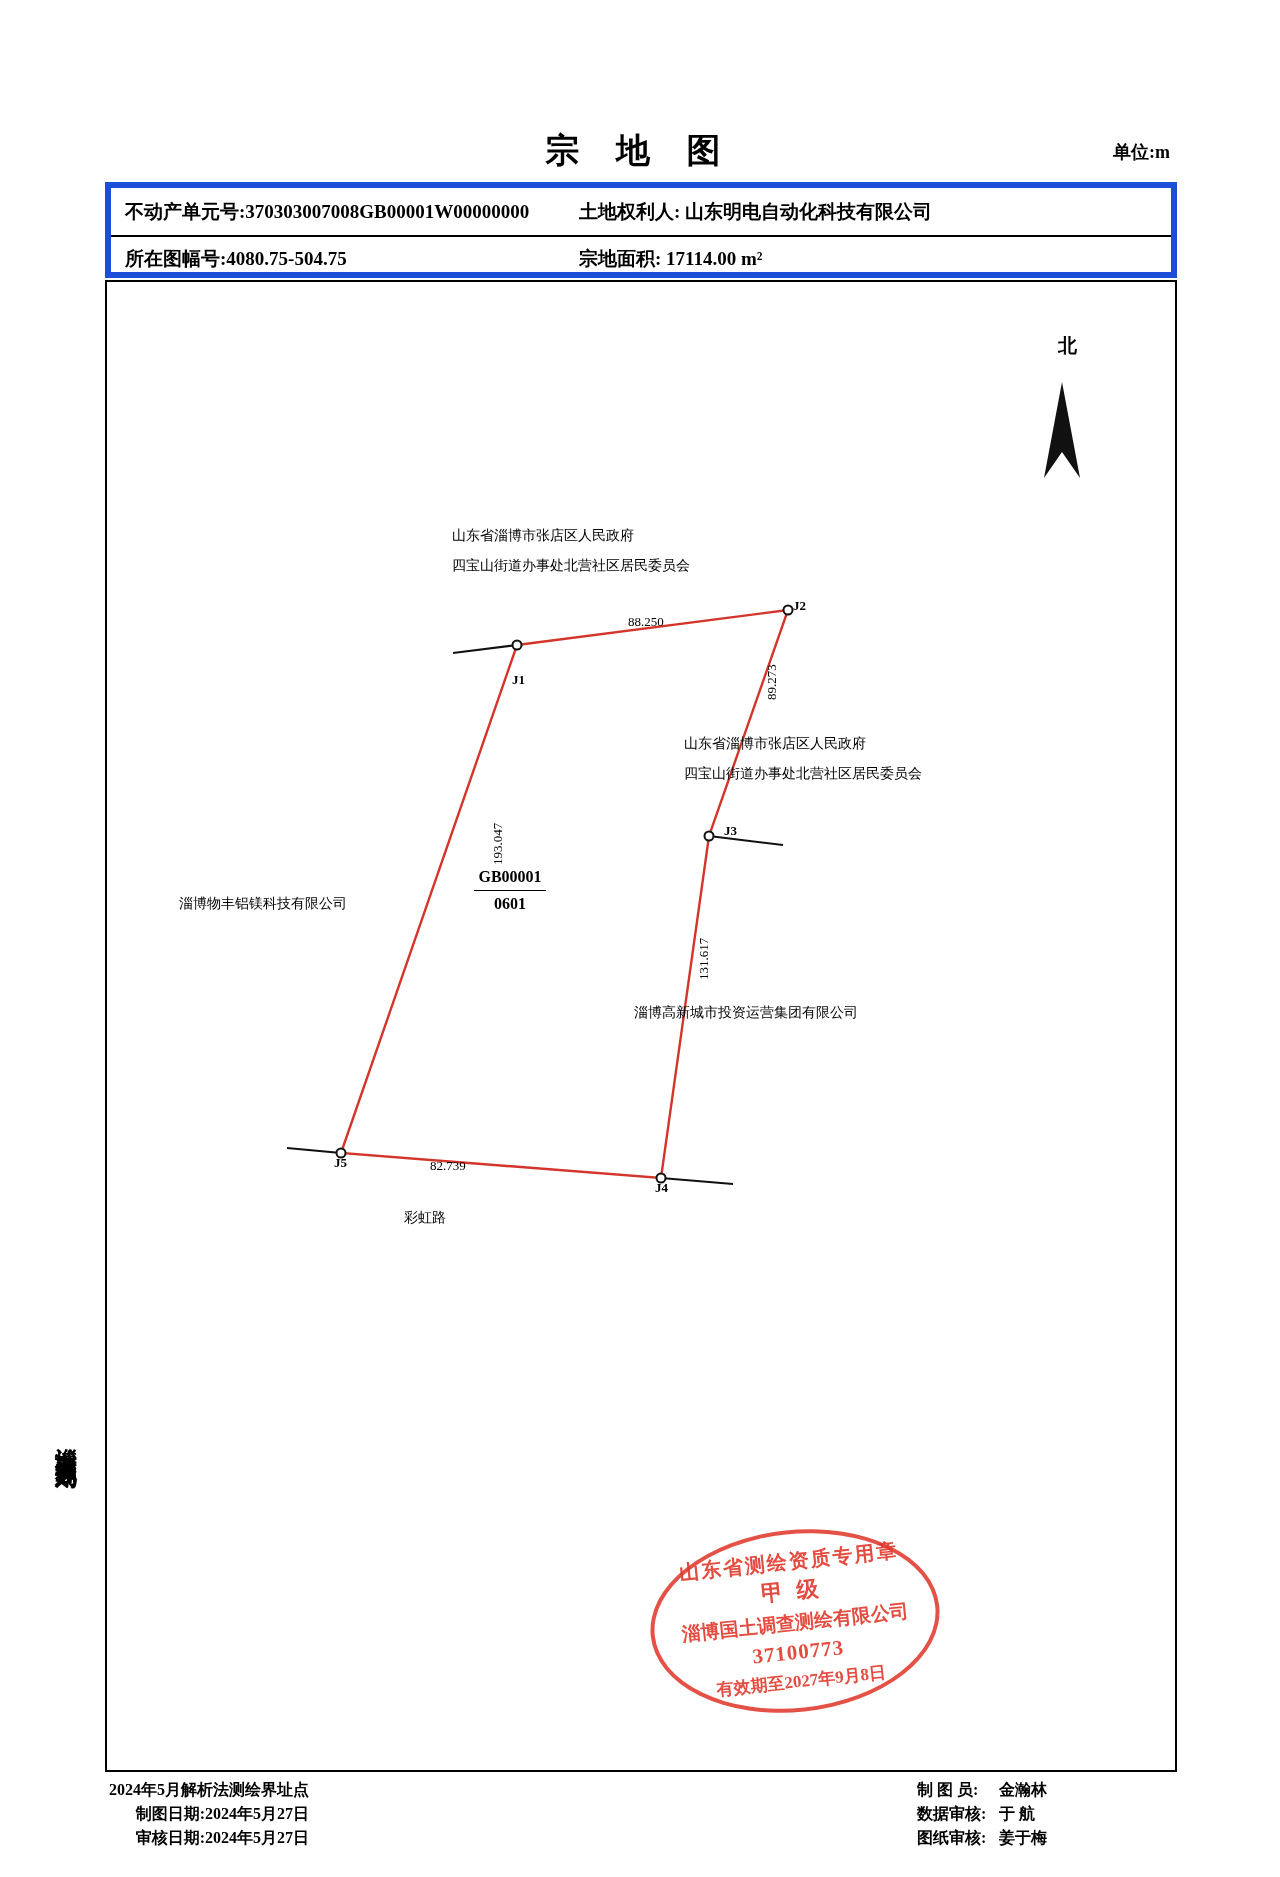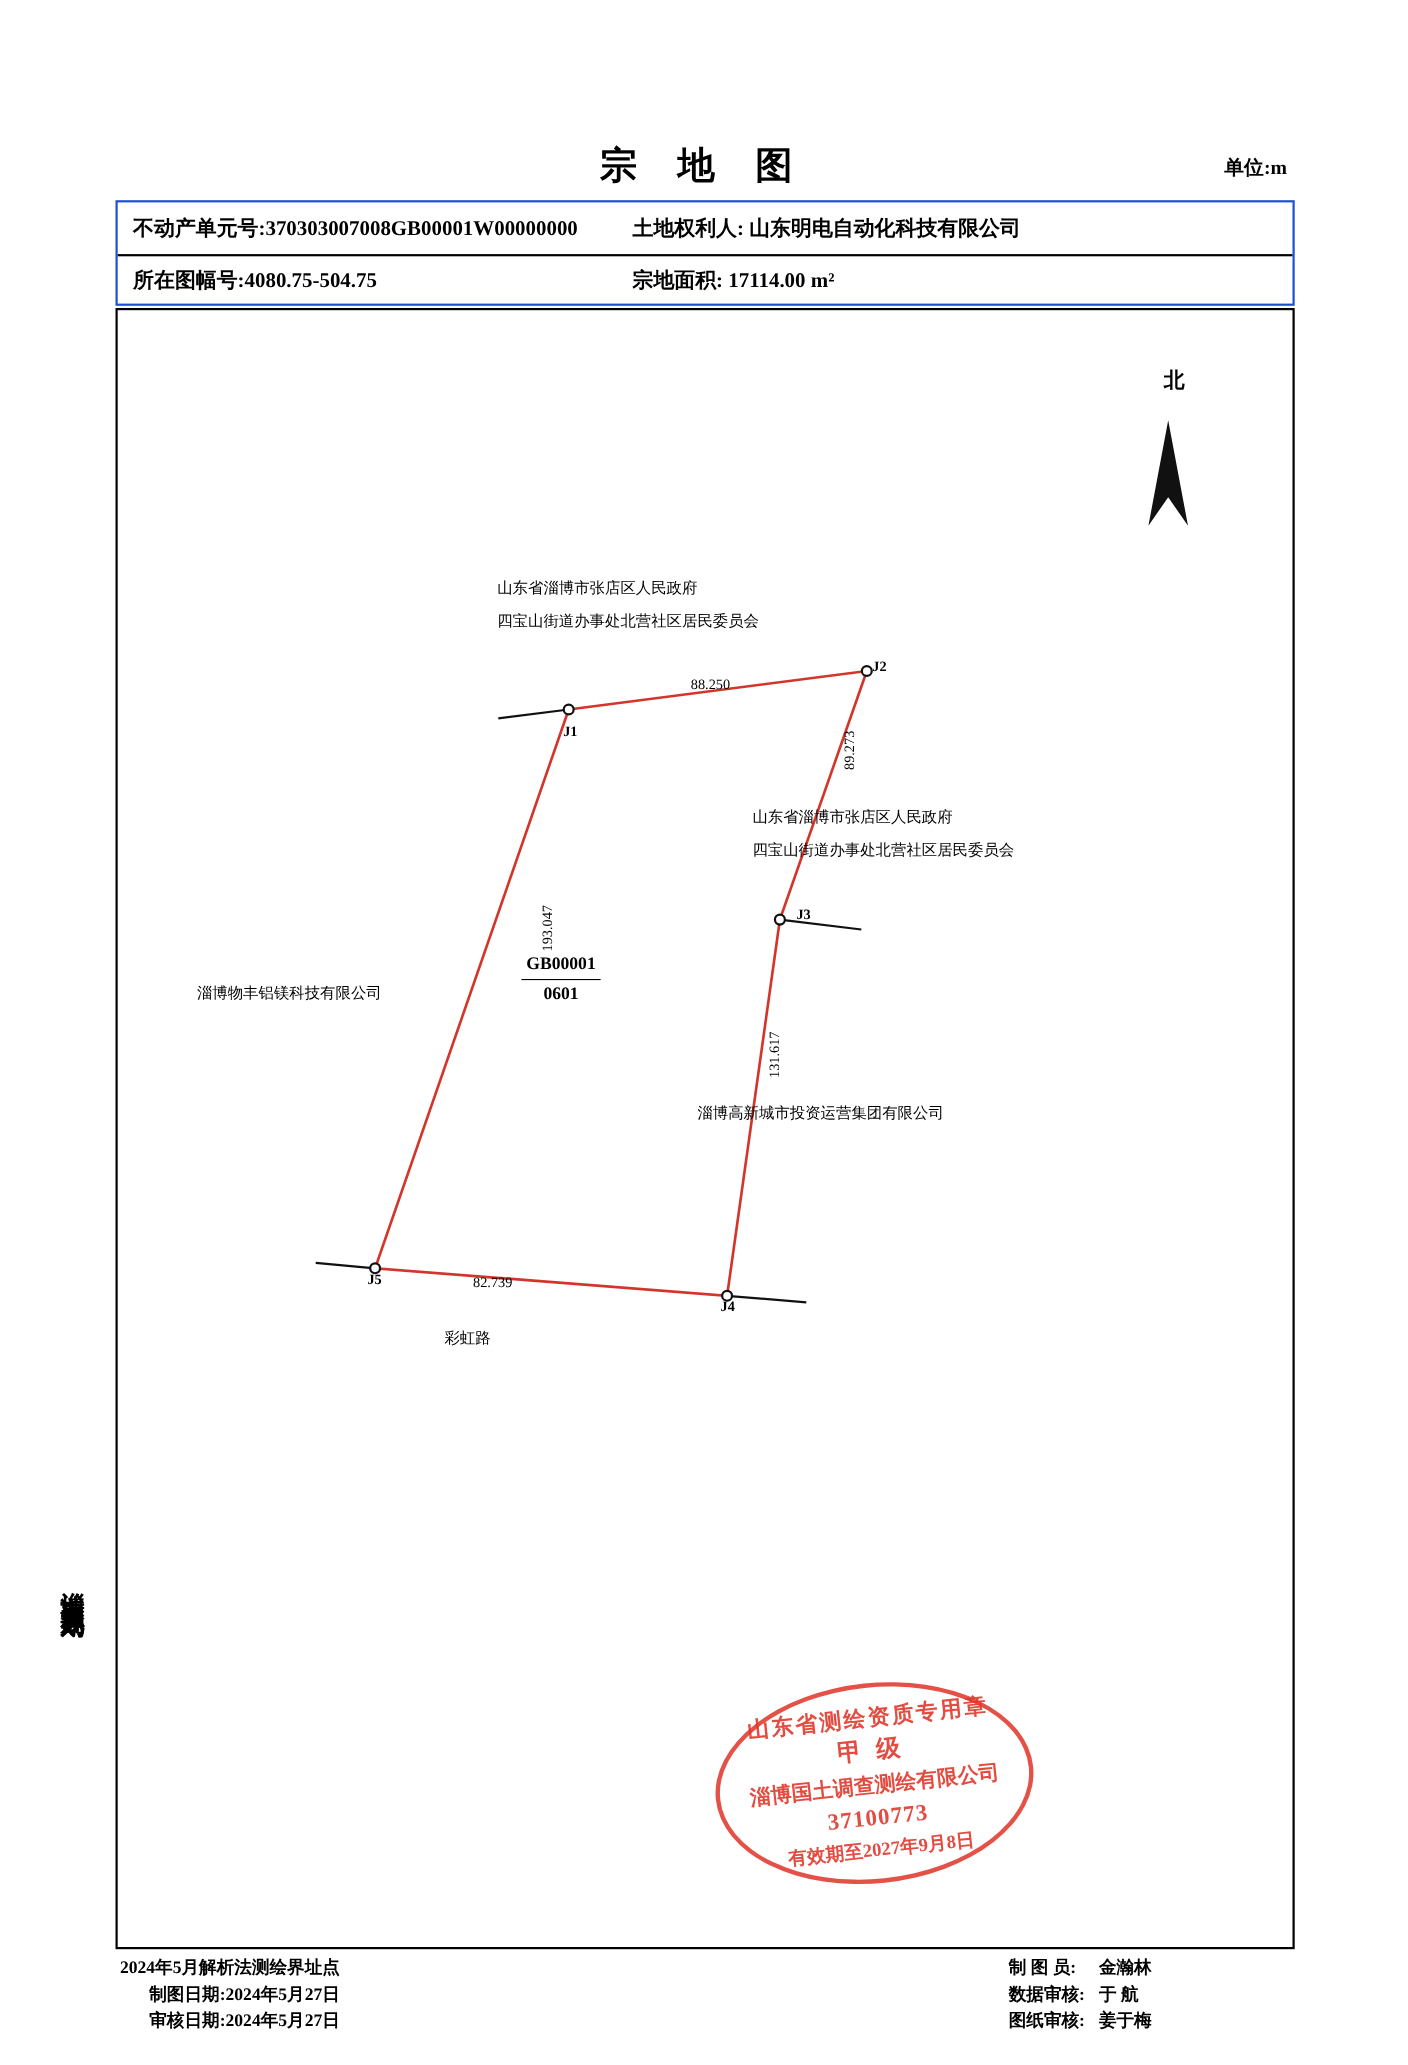--- a/index.html
+++ b/index.html
@@ -41,21 +41,21 @@
     font-weight: bold;
   }
 
   
   .info-box {
     position: absolute;
     left: 105px;
     top: 182px;
     width: 1072px;
     height: 96px;
-    border: 2px solid #1d4ed8;
+    border: 6px solid #1d4ed8;
     box-sizing: border-box;
   }
   .info-row {
     position: absolute;
     left: 0;
     width: 100%;
     height: 47px;
     display: flex;
     align-items: center;
   }
@@ -321,21 +321,21 @@
     <line x1="236" y1="873" x2="182" y2="868" stroke="#111" stroke-width="2"></line>
     <line x1="556" y1="898" x2="628" y2="904" stroke="#111" stroke-width="2"></line>
 
     <circle cx="412" cy="365" r="4.5" fill="#fff" stroke="#111" stroke-width="2"></circle>
     <circle cx="683" cy="330" r="4.5" fill="#fff" stroke="#111" stroke-width="2"></circle>
     <circle cx="604" cy="556" r="4.5" fill="#fff" stroke="#111" stroke-width="2"></circle>
     <circle cx="556" cy="898" r="4.5" fill="#fff" stroke="#111" stroke-width="2"></circle>
     <circle cx="236" cy="873" r="4.5" fill="#fff" stroke="#111" stroke-width="2"></circle>
   </svg>
 
-  <div class="pt-label" style="left:512px; top:657px;">J1</div>
+  <div class="pt-label" style="left:512px; top:672px;">J1</div>
   <div class="pt-label" style="left:793px; top:598px;">J2</div>
   <div class="pt-label" style="left:724px; top:823px;">J3</div>
   <div class="pt-label" style="left:655px; top:1180px;">J4</div>
   <div class="pt-label" style="left:334px; top:1155px;">J5</div>
 
   <div class="len-label" style="left:628px; top:614px;">88.250</div>
   <div class="len-label len-rot-left" style="left:764px; top:700px;">89.273</div>
   <div class="len-label len-rot-left" style="left:696px; top:980px;">131.617</div>
   <div class="len-label" style="left:430px; top:1158px;">82.739</div>
   <div class="len-label len-rot-left" style="left:490px; top:865px;">193.047</div>

